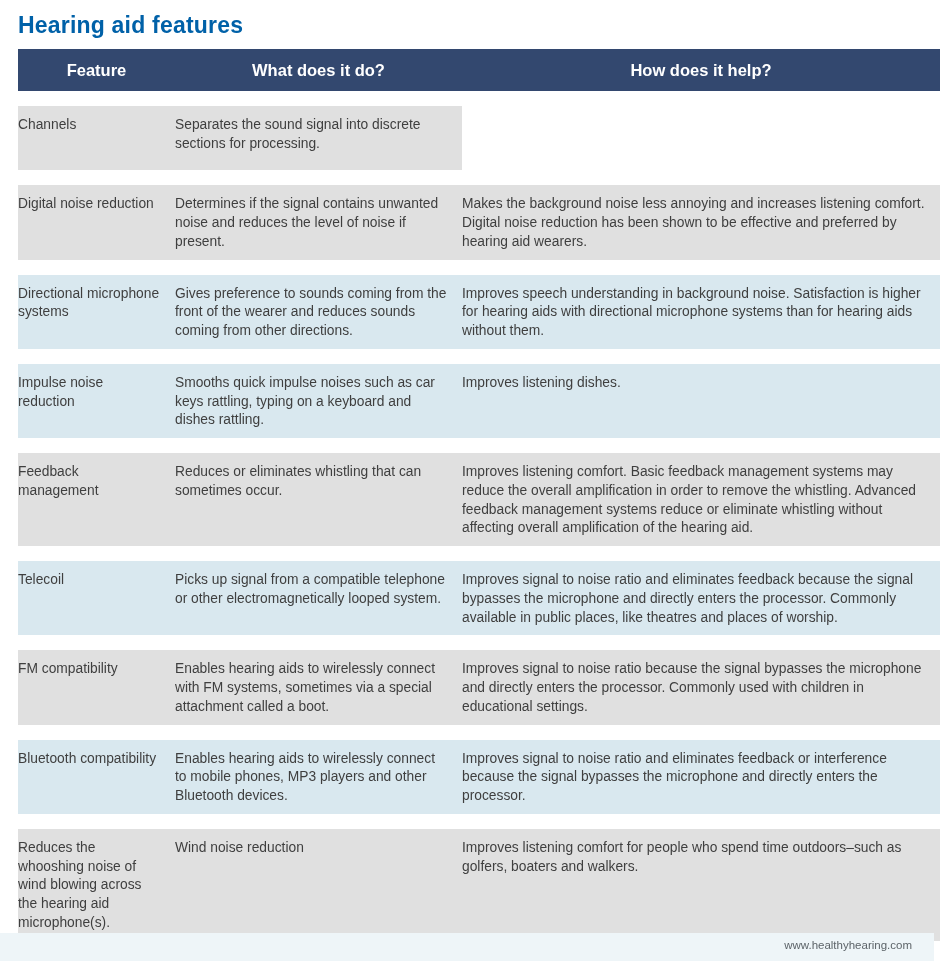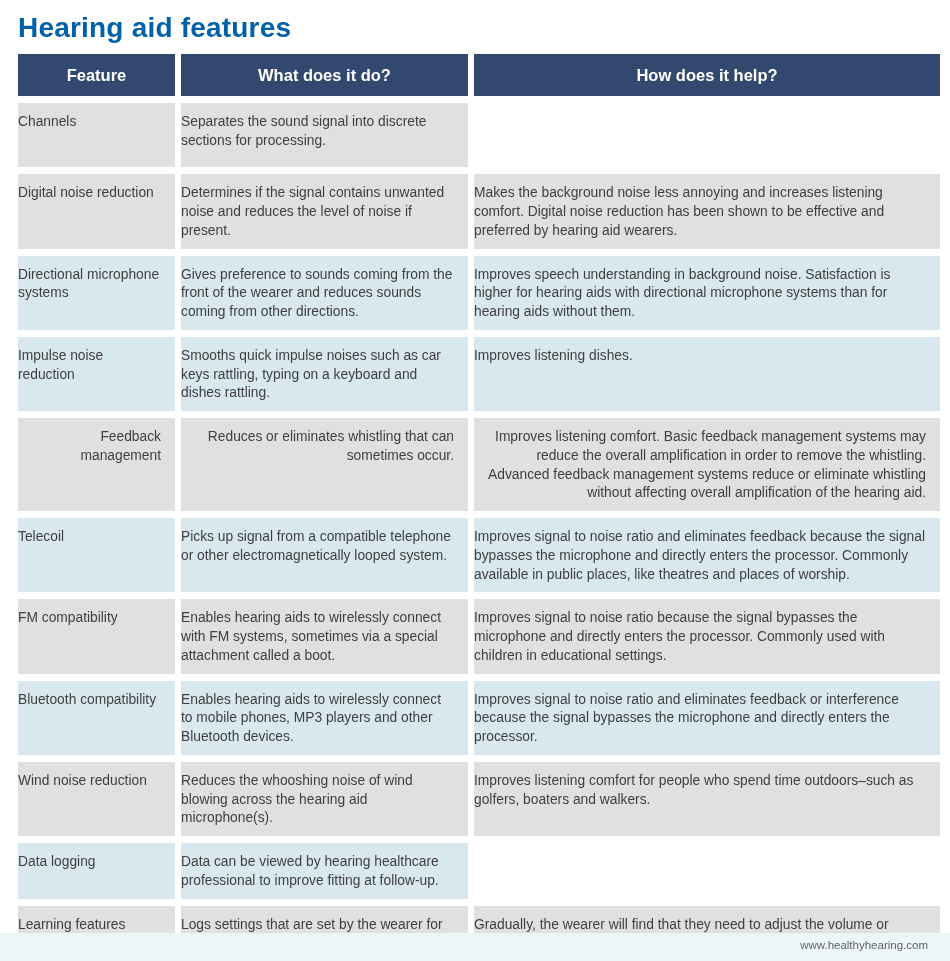--- a/index.html
+++ b/index.html
@@ -11,34 +11,33 @@
   .page {
     width: 950px;
     height: 961px;
     background: #ffffff;
     box-sizing: border-box;
     position: relative;
     overflow: hidden;
   }
   .page-title {
     color: #0061a8;
-    font-size: 28px;
+    font-size: 23px;
     font-weight: bold;
     letter-spacing: 0.2px;
     padding: 12px 0 0 18px;
     margin: 0 0 10px 0;
   }
   .hearing-table {
     margin: 0 10px 0 18px;
   }
   .row {
     display: grid;
     grid-template-columns: 157px 287px 1fr;
-    column-gap: 6px;
-    margin-bottom: 7px;
+    margin-bottom: 15px;
     box-sizing: border-box;
   }
   .header-row .cell {
     background: #33486f;
     color: #ffffff;
     font-weight: bold;
     font-size: 16.5px;
     text-align: center;
     padding: 10px 6px;
     min-height: 40px;
@@ -55,27 +54,27 @@
     color: #3f3f3f;
   }
   .bg-gray  .cell { background: #e0e0e0; }
   .bg-blue  .cell { background: #d9e8ef; }
   .r-h64 { min-height: 64px; }
   .r-h78 { min-height: 78px; }
   .r-h42 { min-height: 42px; }
   .r-h70 { min-height: 70px; }
   .row.body-row > .cell { min-height: inherit; }
   .r-h64 > .cell { min-height: 64px; }
-  .r-h78 > .cell { min-height: 78px; text-align: right; }
+  .r-h78 > .cell { min-height: 78px; }
   .r-h42 > .cell { min-height: 42px; }
   .r-h70 > .cell { min-height: 70px; }
   .footer-area {
     position: absolute;
     left: 0;
-    right: 0;
+    right: 16px;
     bottom: 0;
     height: 28px;
     background: #eef5f8;
   }
   .footer-text {
     position: absolute;
     right: 22px;
     top: 6px;
     font-size: 11.5px;
     color: #5d6469;
@@ -137,22 +136,22 @@
       <div class="cell">Improves signal to noise ratio because the signal bypasses the microphone and directly enters the processor. Commonly used with children in educational settings.</div>
     </div>
 
     <div class="row body-row bg-blue r-h64">
       <div class="cell">Bluetooth compatibility</div>
       <div class="cell">Enables hearing aids to wirelessly connect to mobile phones, MP3 players and other Bluetooth devices.</div>
       <div class="cell">Improves signal to noise ratio and eliminates feedback or interference because the signal bypasses the microphone and directly enters the processor.</div>
     </div>
 
     <div class="row body-row bg-gray r-h64">
+      <div class="cell">Reduces the whooshing noise of wind blowing across the hearing aid microphone(s).</div>
       <div class="cell">Wind noise reduction</div>
-      <div class="cell">Reduces the whooshing noise of wind blowing across the hearing aid microphone(s).</div>
       <div class="cell">Improves listening comfort for people who spend time outdoors–such as golfers, boaters and walkers.</div>
     </div>
 
     <div class="row body-row bg-blue r-h42">
       <div class="cell">Data logging</div>
       <div class="cell">Data can be viewed by hearing healthcare professional to improve fitting at follow-up.</div>
     </div>
 
     <div class="row body-row bg-gray r-h70">
       <div class="cell">Learning features</div>

